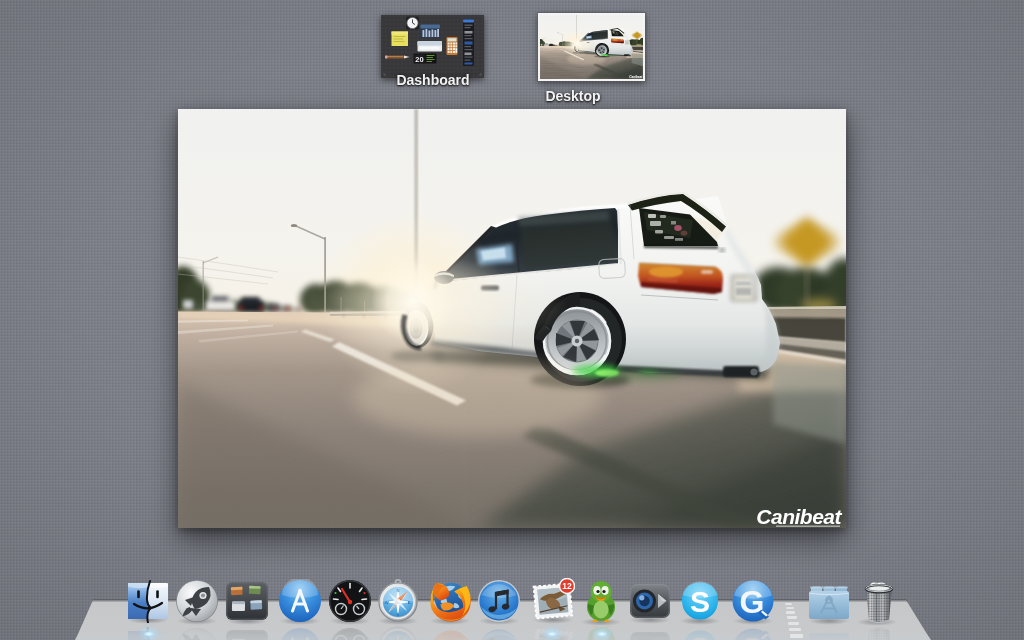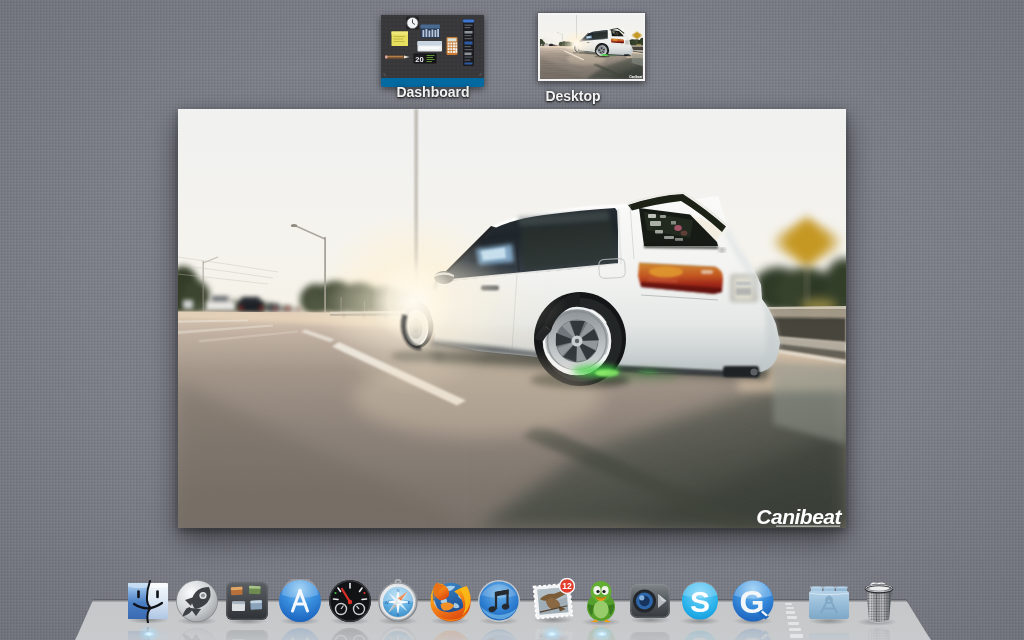--- a/index.html
+++ b/index.html
@@ -9,21 +9,21 @@
   .weave{position:absolute;left:0;top:0;width:1024px;height:640px;
     background-image:
       repeating-linear-gradient(90deg, rgba(255,255,255,0.035) 0 1px, rgba(20,22,30,0.035) 1px 2px, rgba(255,255,255,0.012) 2px 3px),
       repeating-linear-gradient(0deg, rgba(255,255,255,0.032) 0 1px, rgba(20,22,30,0.035) 1px 2px, rgba(120,124,134,0.015) 2px 3px);}
   .vig{position:absolute;left:0;top:0;width:1024px;height:640px;
        background:radial-gradient(ellipse 760px 480px at 512px 300px, rgba(255,255,255,0.05) 0%, rgba(0,0,0,0) 55%, rgba(0,0,0,0.10) 100%);}
   #mainphoto{position:absolute;left:178px;top:109px;width:668px;height:419px;
        box-shadow:0 12px 28px rgba(0,0,0,0.5), 0 3px 8px rgba(0,0,0,0.35);}
   .thumblabel{position:absolute;color:#f2f2f2;font-weight:bold;font-size:14px;
        text-shadow:0 1px 2px rgba(0,0,0,0.9),0 0 5px rgba(0,0,0,0.5);text-align:center;}
-  #dash-thumb{position:absolute;left:381px;top:15px;width:103px;height:72px;background:#0369a1;
+  #dash-thumb{position:absolute;left:381px;top:15px;width:103px;height:63px;background:#1d4ed8;
        border-radius:2px;box-shadow:0 2px 7px rgba(0,0,0,0.55);}
   #desk-thumb{position:absolute;left:538px;top:13px;width:103px;height:64px;background:#fff;
        border:2px solid #f4f4f4;outline:1px solid rgba(90,90,95,0.6);
        box-shadow:0 2px 7px rgba(0,0,0,0.55);overflow:hidden;}
   
   #dock-surface{position:absolute;left:0;top:0;width:1024px;height:640px;
       clip-path:polygon(93px 600px,906px 600px,927px 634px,78px 634px);
       background:linear-gradient(180deg,#88898b 0%,#9fa1a3 30%,#bbbdbf 75%,#c8cacc 100%);}
   #dock-face{position:absolute;left:0;top:0;width:1024px;height:640px;
       clip-path:polygon(78px 634px,927px 634px,931px 640px,75px 640px);
@@ -756,21 +756,21 @@
     <rect x="45.5" y="46" width="5.5" height="1"></rect>
   </g>
 
   <g stroke="#6a6a6e" stroke-width="0.8" fill="none" opacity="0.8">
     <path d="M3,58 v2 h2"></path>
     <path d="M100,58 v2 h-2"></path>
   </g>
 </svg>
 </div>
 
-<div class="thumblabel" style="left:383px;top:84px;width:100px;">Dashboard</div>
+<div class="thumblabel" style="left:383px;top:72px;width:100px;">Dashboard</div>
 <div class="thumblabel" style="left:523px;top:88px;width:100px;">Desktop</div>
 
 <div id="dock-surface"></div>
 <div id="dock-backline"></div>
 <div id="dock-face"></div>
 <div id="dock-icons">
   <div class="cshadow" style="left:127px;top:616px"></div>
   <div class="cshadow" style="left:176px;top:617px"></div>
   <div class="cshadow" style="left:226px;top:617px"></div>
   <div class="cshadow" style="left:279px;top:617px"></div>

